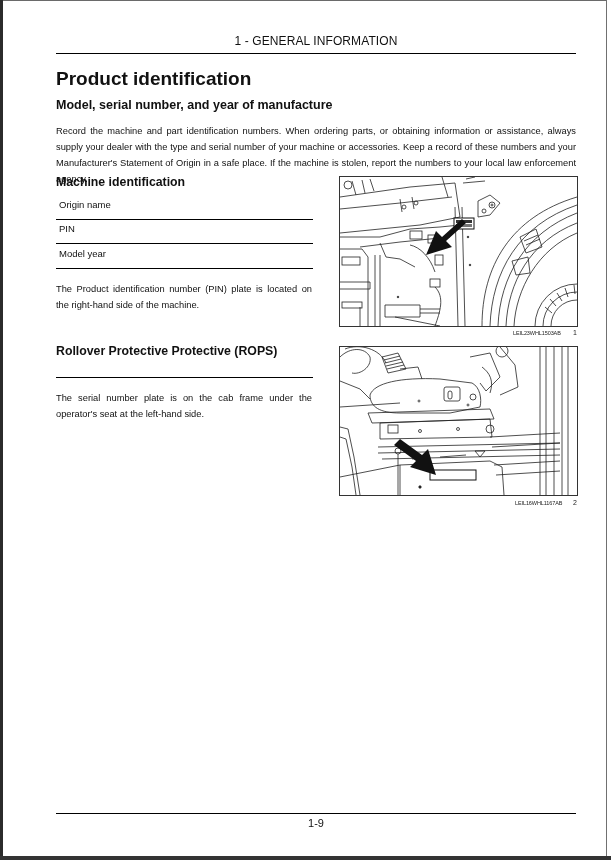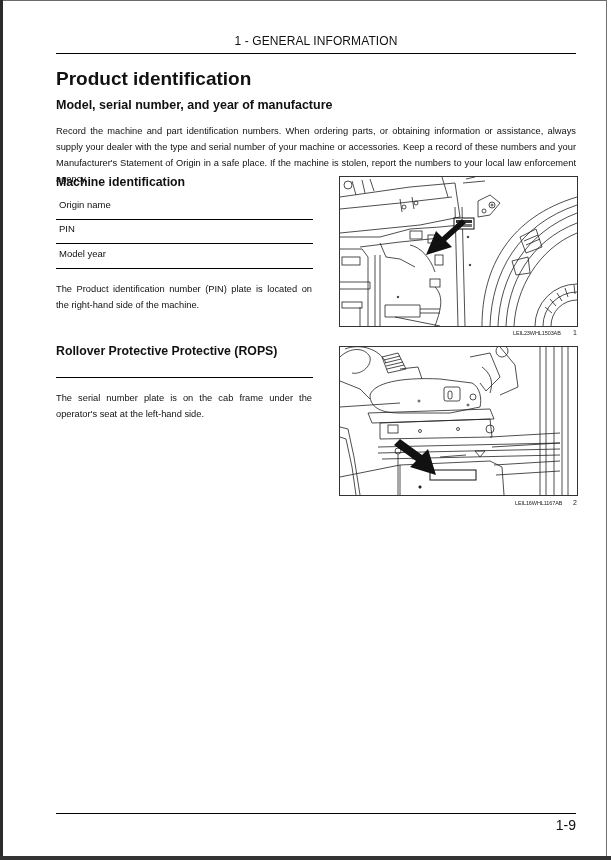--- a/index.html
+++ b/index.html
@@ -27,21 +27,21 @@
     .field-label { position: absolute; left: 3px; top: 3px; font-size: 9.5px; }
     .body-text { position: absolute; left: 56px; width: 256px; font-size: 9.3px; line-height: 16px; margin: 0; text-align: justify; }
     .rops-rule { position: absolute; left: 56px; top: 377px; width: 257px; border-top: 1.2px solid #000; }
 
     .figure { position: absolute; left: 339px; width: 239px; border: 1px solid #333; background: #fff; overflow: hidden; box-sizing: border-box; }
     .figure svg { display: block; }
     .fig-caption { position: absolute; font-size: 5.5px; color: #222; letter-spacing: -0.1px; }
     .fig-number { position: absolute; font-size: 7px; color: #222; }
 
     .foot-rule { position: absolute; left: 56px; top: 813px; width: 520px; border-top: 1px solid #000; }
-    .page-number { position: absolute; left: 56px; width: 520px; top: 817px; text-align: right; font-size: 14px; }
+    .page-number { position: absolute; left: 56px; width: 520px; top: 817px; text-align: center; font-size: 11px; }
   </style>
 </head>
 <body>
 
 <div class="frame-top"></div>
 <div class="frame-left"></div>
 <div class="frame-right"></div>
 <div class="frame-bottom"></div>
 
 <div class="running-head">1 - GENERAL INFORMATION</div>

